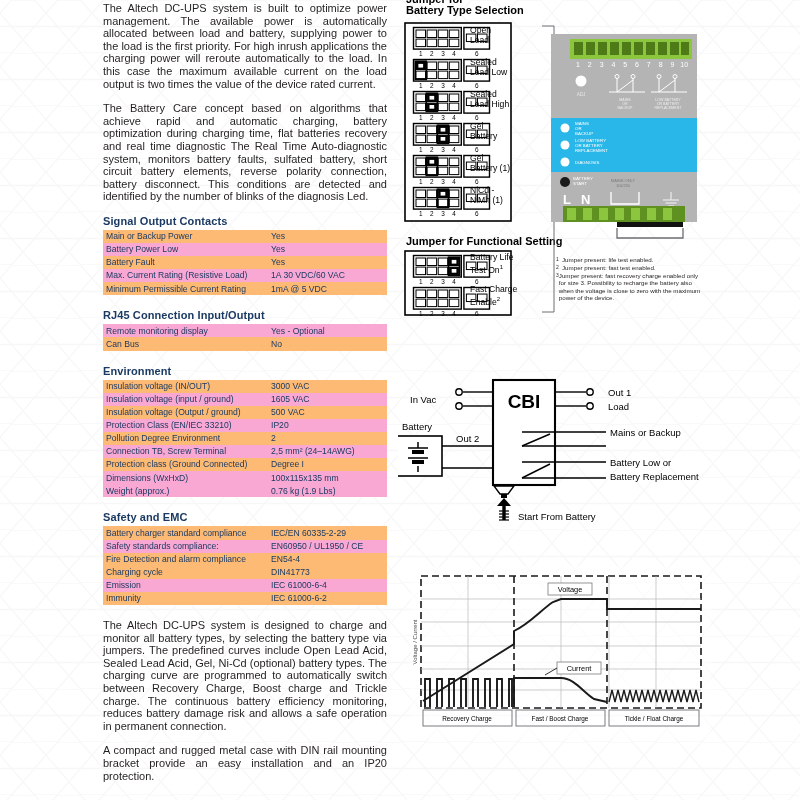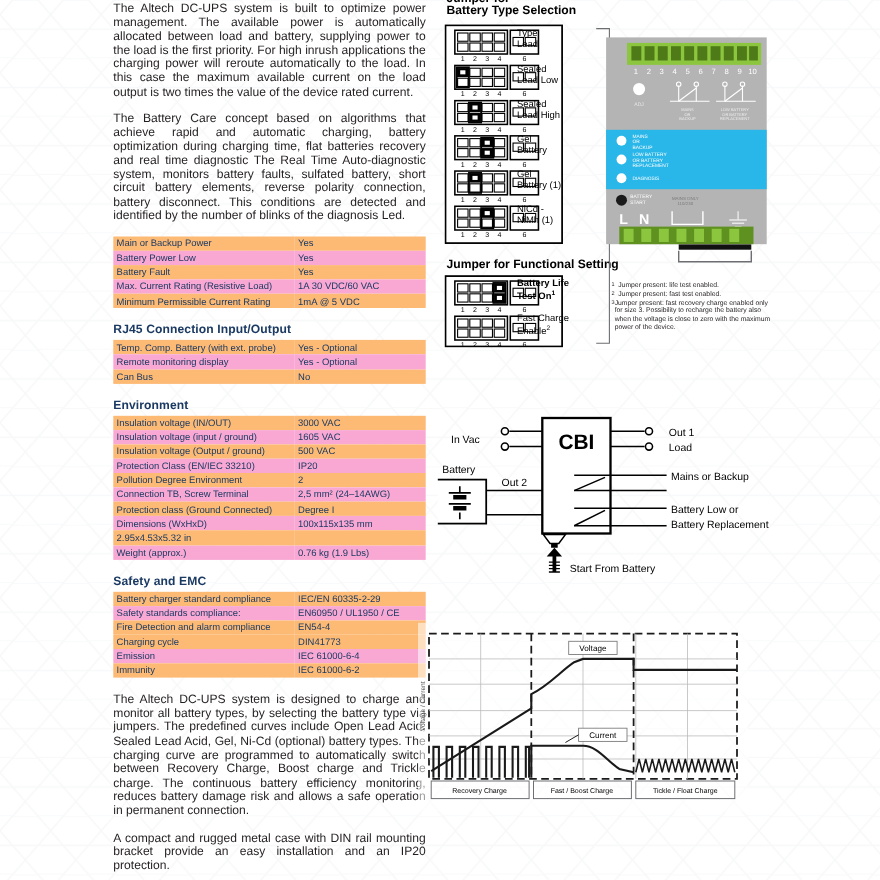--- a/index.html
+++ b/index.html
@@ -55,21 +55,21 @@
   #device { position:absolute; }
   .dev-body { position:absolute; background:#b4b4b4; }
   .dev-blue { position:absolute; background:#29b6e8; }
   .dev-green { position:absolute; background:#8cc63f; }
   .dev-term { position:absolute; background:#5f9120; }
 
   
   #cbi { position:absolute; left:398px; top:368px; width:320px; height:165px; }
 
   
-  #chart { position:absolute; left:380px; top:566px; width:300px; height:172px; }
+  #chart { position:absolute; left:411px; top:566px; width:300px; height:172px; }
 </style>
 </head>
 <body>
 
 <svg id="hexbg" viewBox="0 0 800 800" preserveAspectRatio="none">
   <defs>
     <pattern id="hexpat" width="46" height="53" patternUnits="userSpaceOnUse">
       <path d="M11.5 0 L34.5 0 L46 13.25 L34.5 26.5 L11.5 26.5 L0 13.25 Z" fill="none" stroke="#f0f1f3" stroke-width="1.4"></path>
       <path d="M-11.5 26.5 L11.5 26.5 L23 39.75 L11.5 53 L-11.5 53 L-23 39.75 Z" fill="none" stroke="#f0f1f3" stroke-width="1.4"></path>
       <path d="M34.5 26.5 L57.5 26.5 L69 39.75 L57.5 53 L34.5 53 L23 39.75 Z" fill="none" stroke="#f0f1f3" stroke-width="1.4"></path>
@@ -77,20 +77,21 @@
   </defs>
   <rect x="0" y="0" width="800" height="800" fill="url(#hexpat)"></rect>
 </svg>
 
 <div id="page">
 
   <div id="leftcol">
     <p class="body">The Altech DC-UPS system is built to optimize power management. The available power is automatically allocated between load and battery, supplying power to the load is the first priority. For high inrush applications the charging power will reroute automatically to the load. In this case the maximum available current on the load output is two times the value of the device rated current.</p>
     <p class="body">The Battery Care concept based on algorithms that achieve rapid and automatic charging, battery optimization during charging time, flat batteries recovery and real time diagnostic The Real Time Auto-diagnostic system, monitors battery faults, sulfated battery, short circuit battery elements, reverse polarity connection, battery disconnect. This conditions are detected and identified by the number of blinks of the diagnosis Led.</p>
 
+    <h3 class="sec">Signal Output Contacts</h3>
     <table class="spec">
       <tbody>
         <tr class="alt">
             <td class="k">Main or Backup Power</td>
             <td class="v">Yes</td>
           </tr>
         <tr class="plain">
             <td class="k">Battery Power Low</td>
             <td class="v">Yes</td>
           </tr>
@@ -105,24 +106,20 @@
         <tr class="alt">
             <td class="k">Minimum Permissible Current Rating</td>
             <td class="v">1mA @ 5 VDC</td>
           </tr>
       </tbody>
     </table>
 
     <h3 class="sec">RJ45 Connection Input/Output</h3>
     <table class="spec">
       <tbody>
-        <tr class="alt">
-            <td class="k">Temp. Comp. Battery (with ext. probe)</td>
-            <td class="v">Yes - Optional</td>
-          </tr>
         <tr class="plain">
             <td class="k">Remote monitoring display</td>
             <td class="v">Yes - Optional</td>
           </tr>
         <tr class="alt">
             <td class="k">Can Bus</td>
             <td class="v">No</td>
           </tr>
       </tbody>
     </table>
@@ -154,24 +151,20 @@
             <td class="k">Connection TB, Screw Terminal</td>
             <td class="v">2,5 mm² (24–14AWG)</td>
           </tr>
         <tr class="alt">
             <td class="k">Protection class (Ground Connected)</td>
             <td class="v">Degree I</td>
           </tr>
         <tr class="plain">
             <td class="k">Dimensions (WxHxD)</td>
             <td class="v">100x115x135 mm</td>
-          </tr>
-        <tr class="alt">
-            <td class="k">2.95x4.53x5.32 in</td>
-            <td class="v"></td>
           </tr>
         <tr class="plain">
             <td class="k">Weight (approx.)</td>
             <td class="v">0.76 kg (1.9 Lbs)</td>
           </tr>
       </tbody>
     </table>
 
     <h3 class="sec">Safety and EMC</h3>
     <table class="spec">
@@ -339,21 +332,21 @@
           <text x="27.85" y="193.6" font-size="6.4" font-family="Liberation Sans, sans-serif" text-anchor="middle">2</text>
           <text x="38.95" y="193.6" font-size="6.4" font-family="Liberation Sans, sans-serif" text-anchor="middle">3</text>
           <text x="50.05" y="193.6" font-size="6.4" font-family="Liberation Sans, sans-serif" text-anchor="middle">4</text>
           <text x="72.7" y="193.6" font-size="6.4" font-family="Liberation Sans, sans-serif" text-anchor="middle">6</text>
         </g>
       </g>
   </svg>
 
   <div style="position:absolute; left:470px; top:26px; width:78px;">
     <div style="height:32px;">
-        <div class="jlabel">Type</div>
+        <div class="jlabel">Open</div>
         <div class="jlabel">Lead</div>
       </div>
     <div style="height:32px;">
         <div class="jlabel">Sealed</div>
         <div class="jlabel">Lead Low</div>
       </div>
     <div style="height:32px;">
         <div class="jlabel">Sealed</div>
         <div class="jlabel">Lead High</div>
       </div>
@@ -416,21 +409,21 @@
           <text x="16.75" y="65.6" font-size="6.4" font-family="Liberation Sans, sans-serif" text-anchor="middle">1</text>
           <text x="27.85" y="65.6" font-size="6.4" font-family="Liberation Sans, sans-serif" text-anchor="middle">2</text>
           <text x="38.95" y="65.6" font-size="6.4" font-family="Liberation Sans, sans-serif" text-anchor="middle">3</text>
           <text x="50.05" y="65.6" font-size="6.4" font-family="Liberation Sans, sans-serif" text-anchor="middle">4</text>
           <text x="72.7" y="65.6" font-size="6.4" font-family="Liberation Sans, sans-serif" text-anchor="middle">6</text>
         </g>
       </g>
   </svg>
 
   <div style="position:absolute; left:470px; top:253px; width:80px;">
-    <div style="height:32px;font-weight:bold;">
+    <div style="height:32px;">
       <div class="jlabel">Battery Life</div>
       <div class="jlabel"><span>Test On</span><sup class="fn">1</sup></div>
     </div>
     <div style="height:32px;">
       <div class="jlabel">Fast Charge</div>
       <div class="jlabel"><span>Enable</span><sup class="fn">2</sup></div>
     </div>
   </div>
 
   <svg style="position:absolute; left:540px; top:24px;" width="20" height="290">

